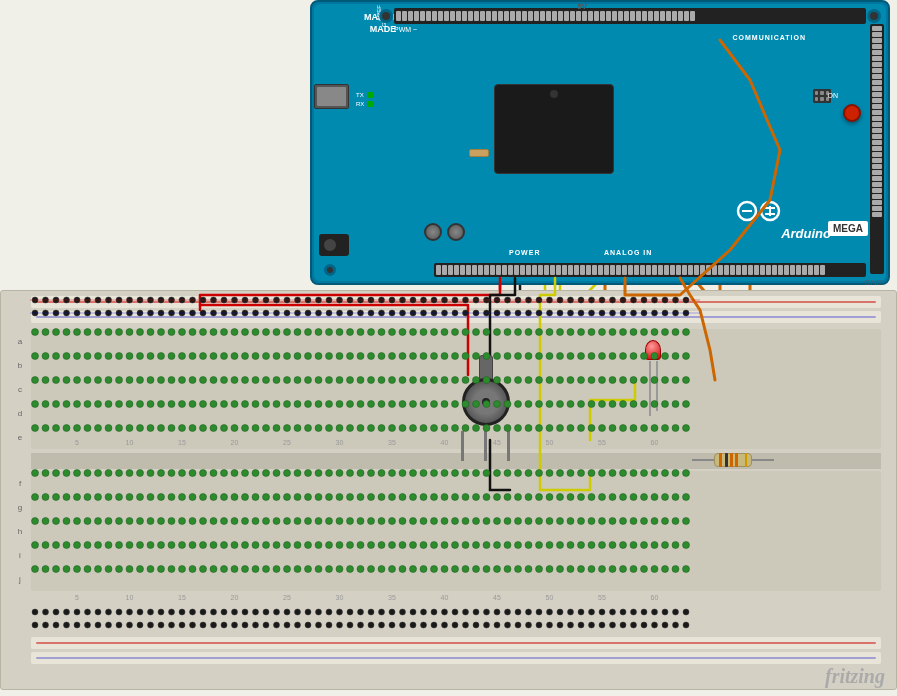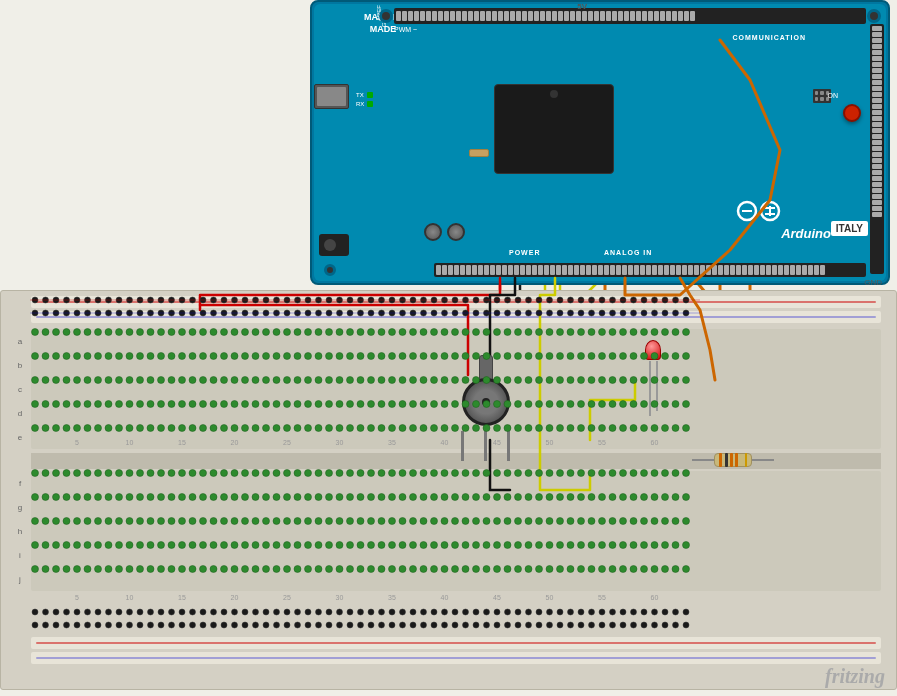--- a/index.html
+++ b/index.html
@@ -282,21 +282,21 @@
           <circle cx="34" cy="11" r="9" fill="none" stroke="white" stroke-width="2.5"></circle>
           <line x1="6" y1="11" x2="16" y2="11" stroke="white" stroke-width="2"></line>
           <line x1="29" y1="8" x2="39" y2="8" stroke="white" stroke-width="2"></line>
           <line x1="29" y1="14" x2="39" y2="14" stroke="white" stroke-width="2"></line>
           <line x1="34" y1="6" x2="34" y2="16" stroke="white" stroke-width="2"></line>
         </svg>
       </div>
 
       <div style="position:absolute; bottom:40px; right:55px; color:white; font-size:13px; font-style:italic; font-weight:bold;">Arduino</div>
 
-      <div style="position:absolute; bottom:45px; right:18px; background:white; color:#333; font-size:10px; font-weight:bold; padding:2px 5px; border-radius:2px;">ITALY</div>
+      <div style="position:absolute; bottom:45px; right:18px; background:white; color:#333; font-size:10px; font-weight:bold; padding:2px 5px; border-radius:2px;">MEGA</div>
 
       <div style="position:absolute; top:100px; right:25px; width:18px; height:18px; background:#cc2200; border-radius:50%; border:2px solid #881100; box-shadow:0 2px 4px rgba(0,0,0,0.4);"></div>
 
       <div style="position:absolute; top:85px; right:55px; width:18px; height:14px; background:#333; display:grid; grid-template-columns:1fr 1fr 1fr; gap:2px; padding:2px; border-radius:1px;">
         <div style="background:#888; border-radius:1px;"></div>
         <div style="background:#888; border-radius:1px;"></div>
         <div style="background:#888; border-radius:1px;"></div>
         <div style="background:#888; border-radius:1px;"></div>
         <div style="background:#888; border-radius:1px;"></div>
         <div style="background:#888; border-radius:1px;"></div>

